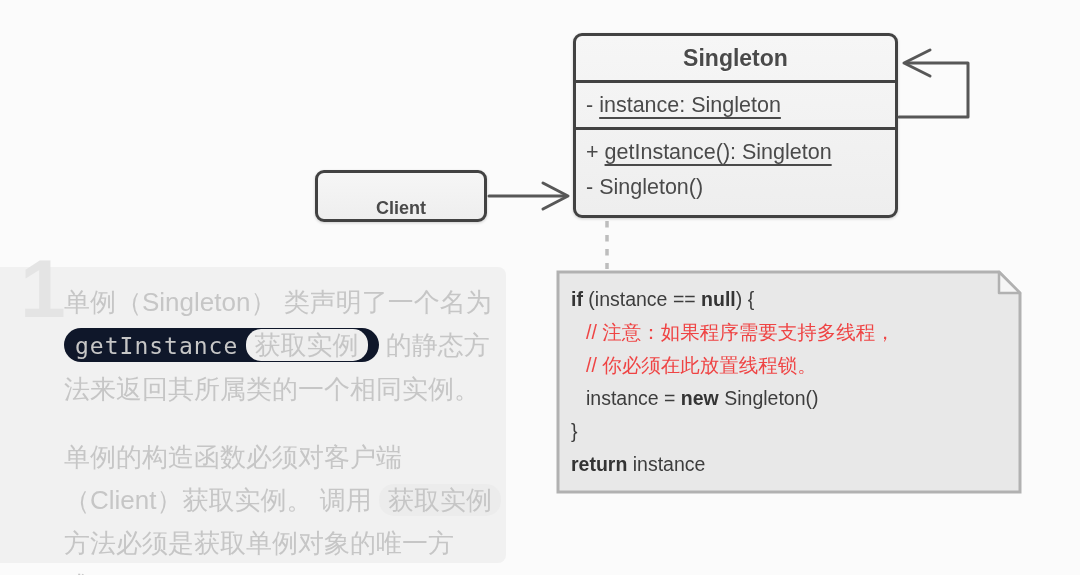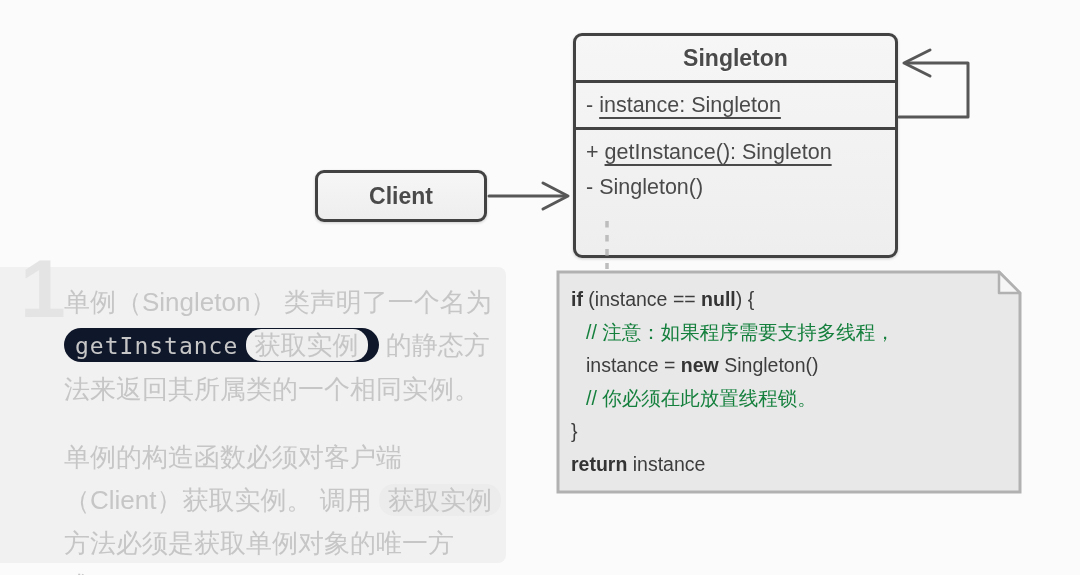--- a/index.html
+++ b/index.html
@@ -62,24 +62,24 @@
 
   
   .uml-class {
     position: absolute;
     border: 3px solid #424242;
     border-radius: 9px;
     background: linear-gradient(#f6f6f6, #eeeeee);
     box-shadow: 0 1px 3px rgba(0,0,0,0.18);
     color: #4a4a4a;
   }
-  .uml-singleton { left: 573px; top: 33px; width: 325px; height: 225px; }
+  .uml-singleton { left: 573px; top: 33px; width: 325px; height: 185px; }
   .uml-client    { left: 315px; top: 170px; width: 172px; height: 52px;
-                   display: flex; align-items: center; justify-content: center;
-                   font-size: 23px; font-weight: bold; }
+                   display: flex; align-items: flex-end; justify-content: center;
+                   font-size: 18px; font-weight: bold; }
   .uml-header {
     height: 47px;
     border-bottom: 3px solid #424242;
     display: flex; align-items: center; justify-content: center;
     font-size: 23px; font-weight: bold;
     text-shadow: 0 1px 0 rgba(255,255,255,0.8);
   }
   .uml-attrs {
     height: 47px;
     border-bottom: 3px solid #424242;
@@ -102,21 +102,21 @@
     position: absolute;
     left: 571px; top: 283px;
     width: 440px;
     font-size: 19.5px;
     line-height: 33px;
     color: #3d3d3d;
   }
   .code-line { white-space: pre; }
   .code-line.indent { padding-left: 15px; }
   .kw { font-weight: bold; color: #343434; }
-  .comment { color: #15803d; }
+  .comment { color: #ef4444; }
 
   
   .overlay-svg {
     position: absolute; left: 0; top: 0;
     width: 1080px; height: 575px;
     pointer-events: none;
   }
 </style>
 </head>
 <body>
@@ -148,22 +148,22 @@
     <span>Client</span>
   </div>
 
 <svg class="note-shape" width="466" height="224">
   <path d="M2 2 H443 L464 23 V222 H2 Z" fill="#e8e8e8" stroke="#b1b1b1" stroke-width="3"></path>
   <path d="M443 2 V23 H464 Z" fill="#f6f6f6" stroke="#b1b1b1" stroke-width="2.5" stroke-linejoin="round"></path>
 </svg>
 <div class="note-code">
     <div class="code-line"><span class="kw">if</span><span> (instance == </span><span class="kw">null</span><span>) {</span></div>
     <div class="code-line indent"><span class="comment">// 注意：如果程序需要支持多线程，</span></div>
+    <div class="code-line indent"><span class="comment">// 你必须在此放置线程锁。</span></div>
     <div class="code-line indent"><span>instance = </span><span class="kw">new</span><span> Singleton()</span></div>
-    <div class="code-line indent"><span class="comment">// 你必须在此放置线程锁。</span></div>
     <div class="code-line"><span>}</span></div>
     <div class="code-line"><span class="kw">return</span><span> instance</span></div>
   </div>
 
 <svg class="overlay-svg">
 
   <g stroke="#575757" stroke-width="3" fill="none" stroke-linejoin="round" stroke-linecap="round">
     <line x1="489" y1="196" x2="565" y2="196"></line>
     <polyline points="543,183 568,196 543,209"></polyline>
   </g>

